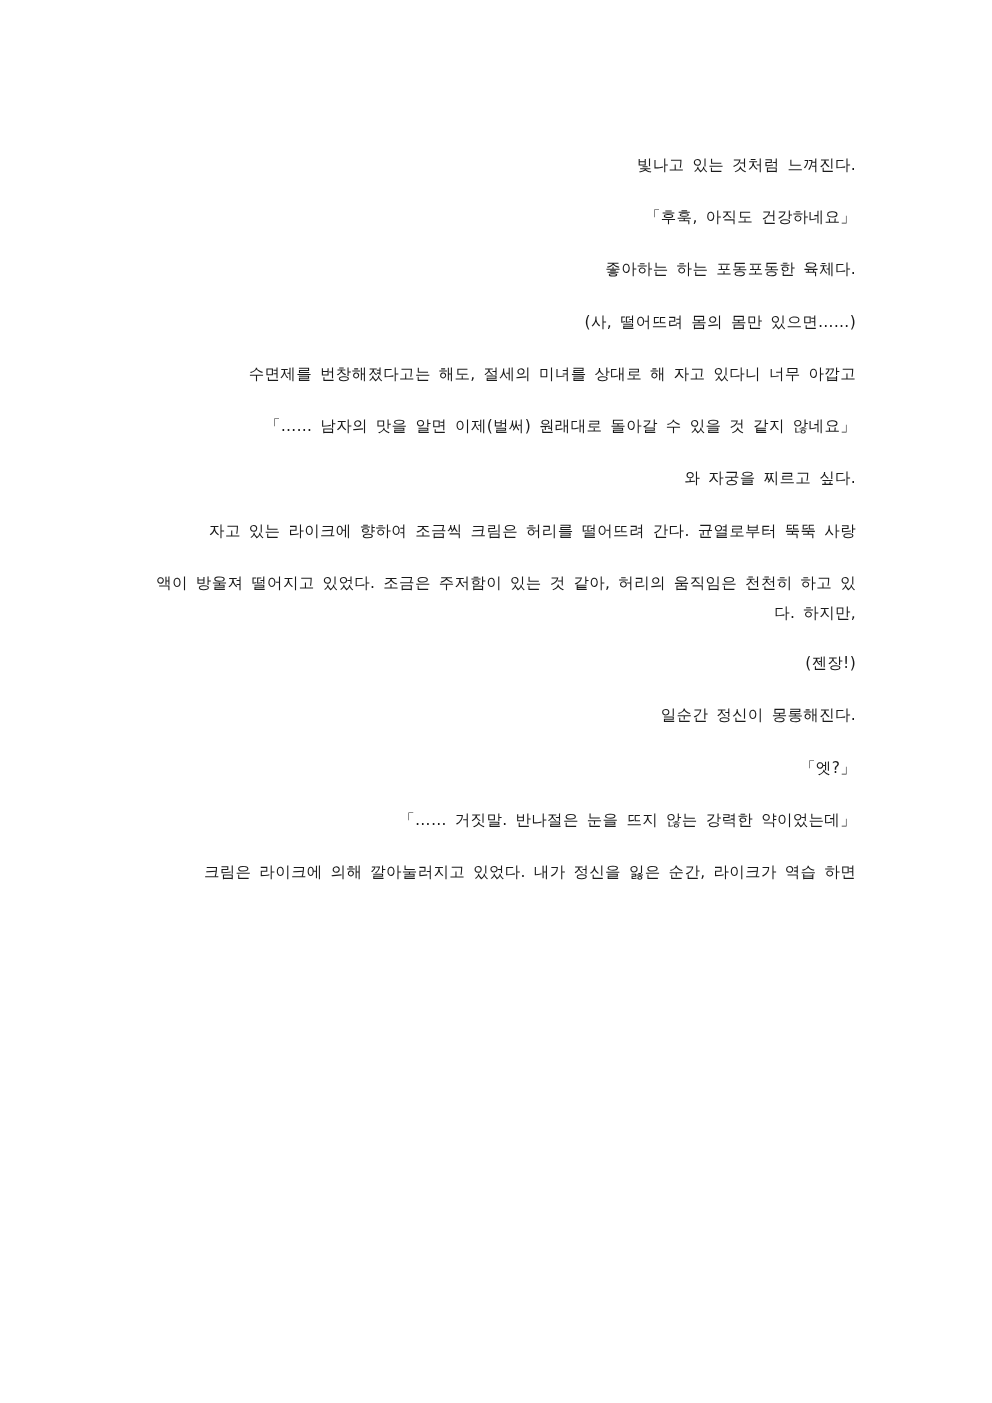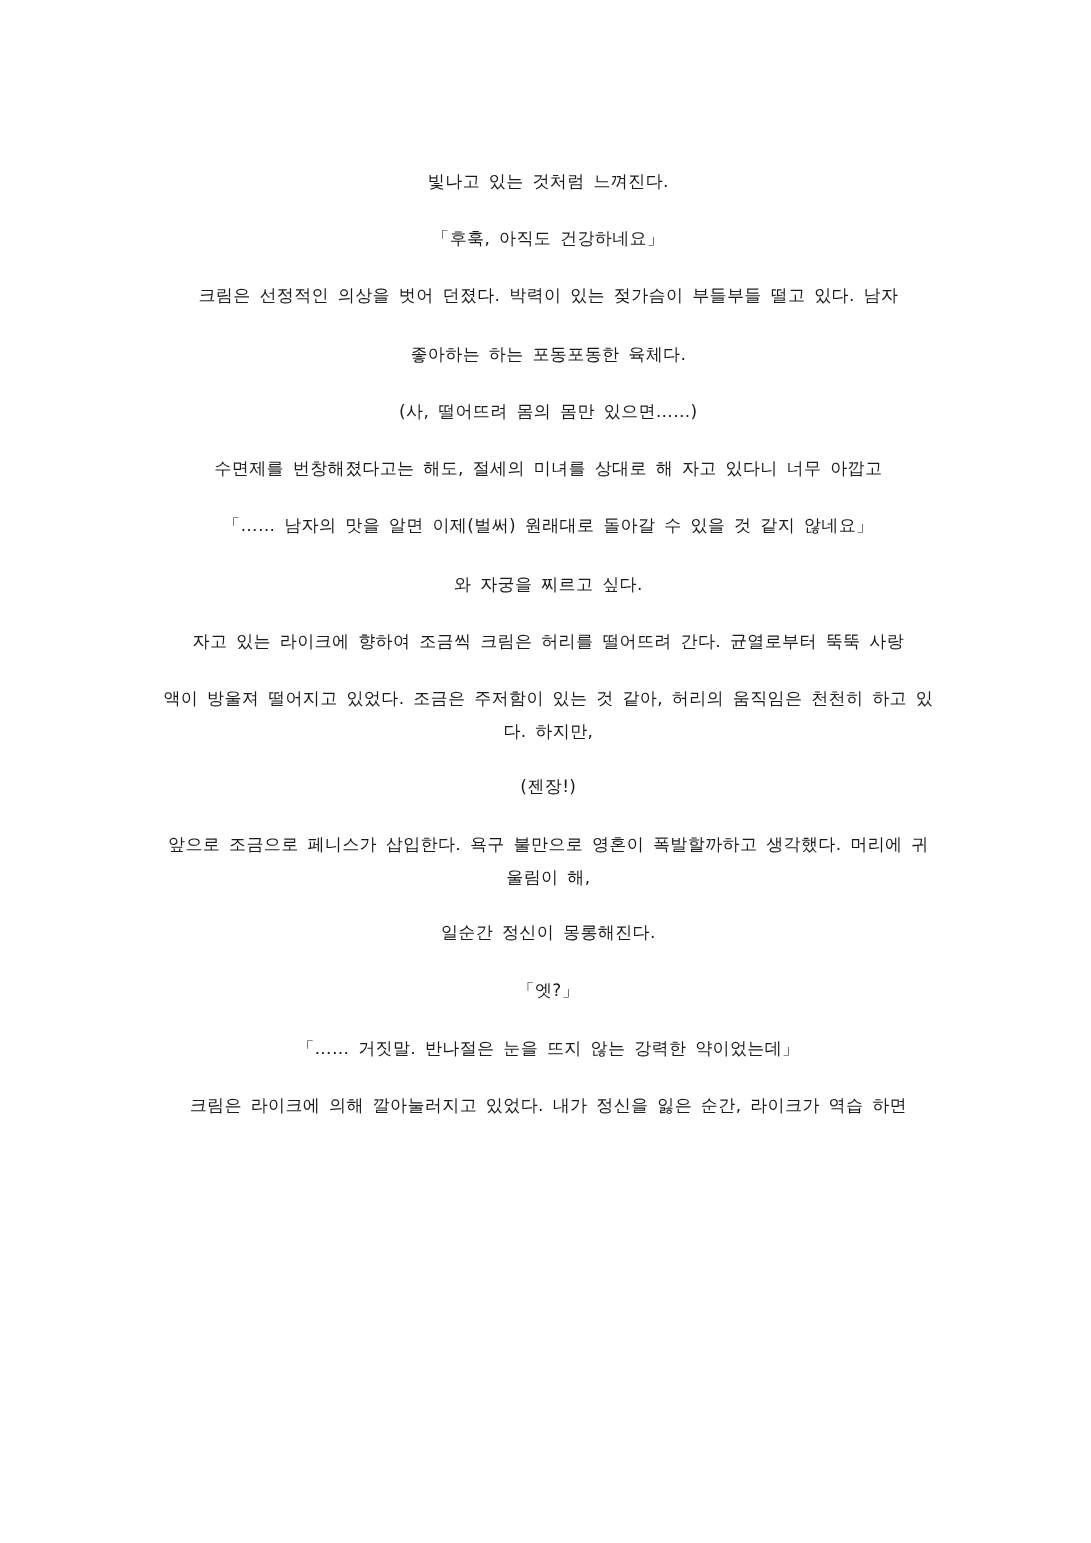--- a/index.html
+++ b/index.html
@@ -24,42 +24,40 @@
   .doc-body {
     display: block;
   }
   .para {
     font-size: 15.5px;
     line-height: 1.95;
     letter-spacing: 0.02em;
     word-spacing: 0.18em;
     color: #1a1a1a;
     margin: 0 0 22px 0;
-    text-align: center;
+    text-align: right;
     white-space: pre-wrap;
   }
   .para.tight {
     margin-bottom: 20px;
   }
 </style>
 </head>
 <body>
 
 <div class="page">
   <div class="doc-body">
     <p class="para">빛나고 있는 것처럼 느껴진다.</p>
     <p class="para">「후훅, 아직도 건강하네요」</p>
-    <p class="para">크림은 선정적인 의상을 벗어 던졌다. 박력이 있는 젖가슴이 부들부들 떨고 있다. 남자</p>
     <p class="para">좋아하는 하는 포동포동한 육체다.</p>
     <p class="para">(사, 떨어뜨려 몸의 몸만 있으면……)</p>
     <p class="para">수면제를 번창해졌다고는 해도, 절세의 미녀를 상대로 해 자고 있다니 너무 아깝고</p>
     <p class="para">「…… 남자의 맛을 알면 이제(벌써) 원래대로 돌아갈 수 있을 것 같지 않네요」</p>
     <p class="para">와 자궁을 찌르고 싶다.</p>
     <p class="para">자고 있는 라이크에 향하여 조금씩 크림은 허리를 떨어뜨려 간다. 균열로부터 뚝뚝 사랑</p>
     <p class="para tight">액이 방울져 떨어지고 있었다. 조금은 주저함이 있는 것 같아, 허리의 움직임은 천천히 하고 있다. 하지만,</p>
     <p class="para">(젠장!)</p>
-    <p class="para tight">앞으로 조금으로 페니스가 삽입한다. 욕구 불만으로 영혼이 폭발할까하고 생각했다. 머리에 귀 울림이 해,</p>
     <p class="para">일순간 정신이 몽롱해진다.</p>
     <p class="para">「엣?」</p>
     <p class="para">「…… 거짓말. 반나절은 눈을 뜨지 않는 강력한 약이었는데」</p>
     <p class="para">크림은 라이크에 의해 깔아눌러지고 있었다. 내가 정신을 잃은 순간, 라이크가 역습 하면</p>
   </div>
 </div>
 
 </body></html>

